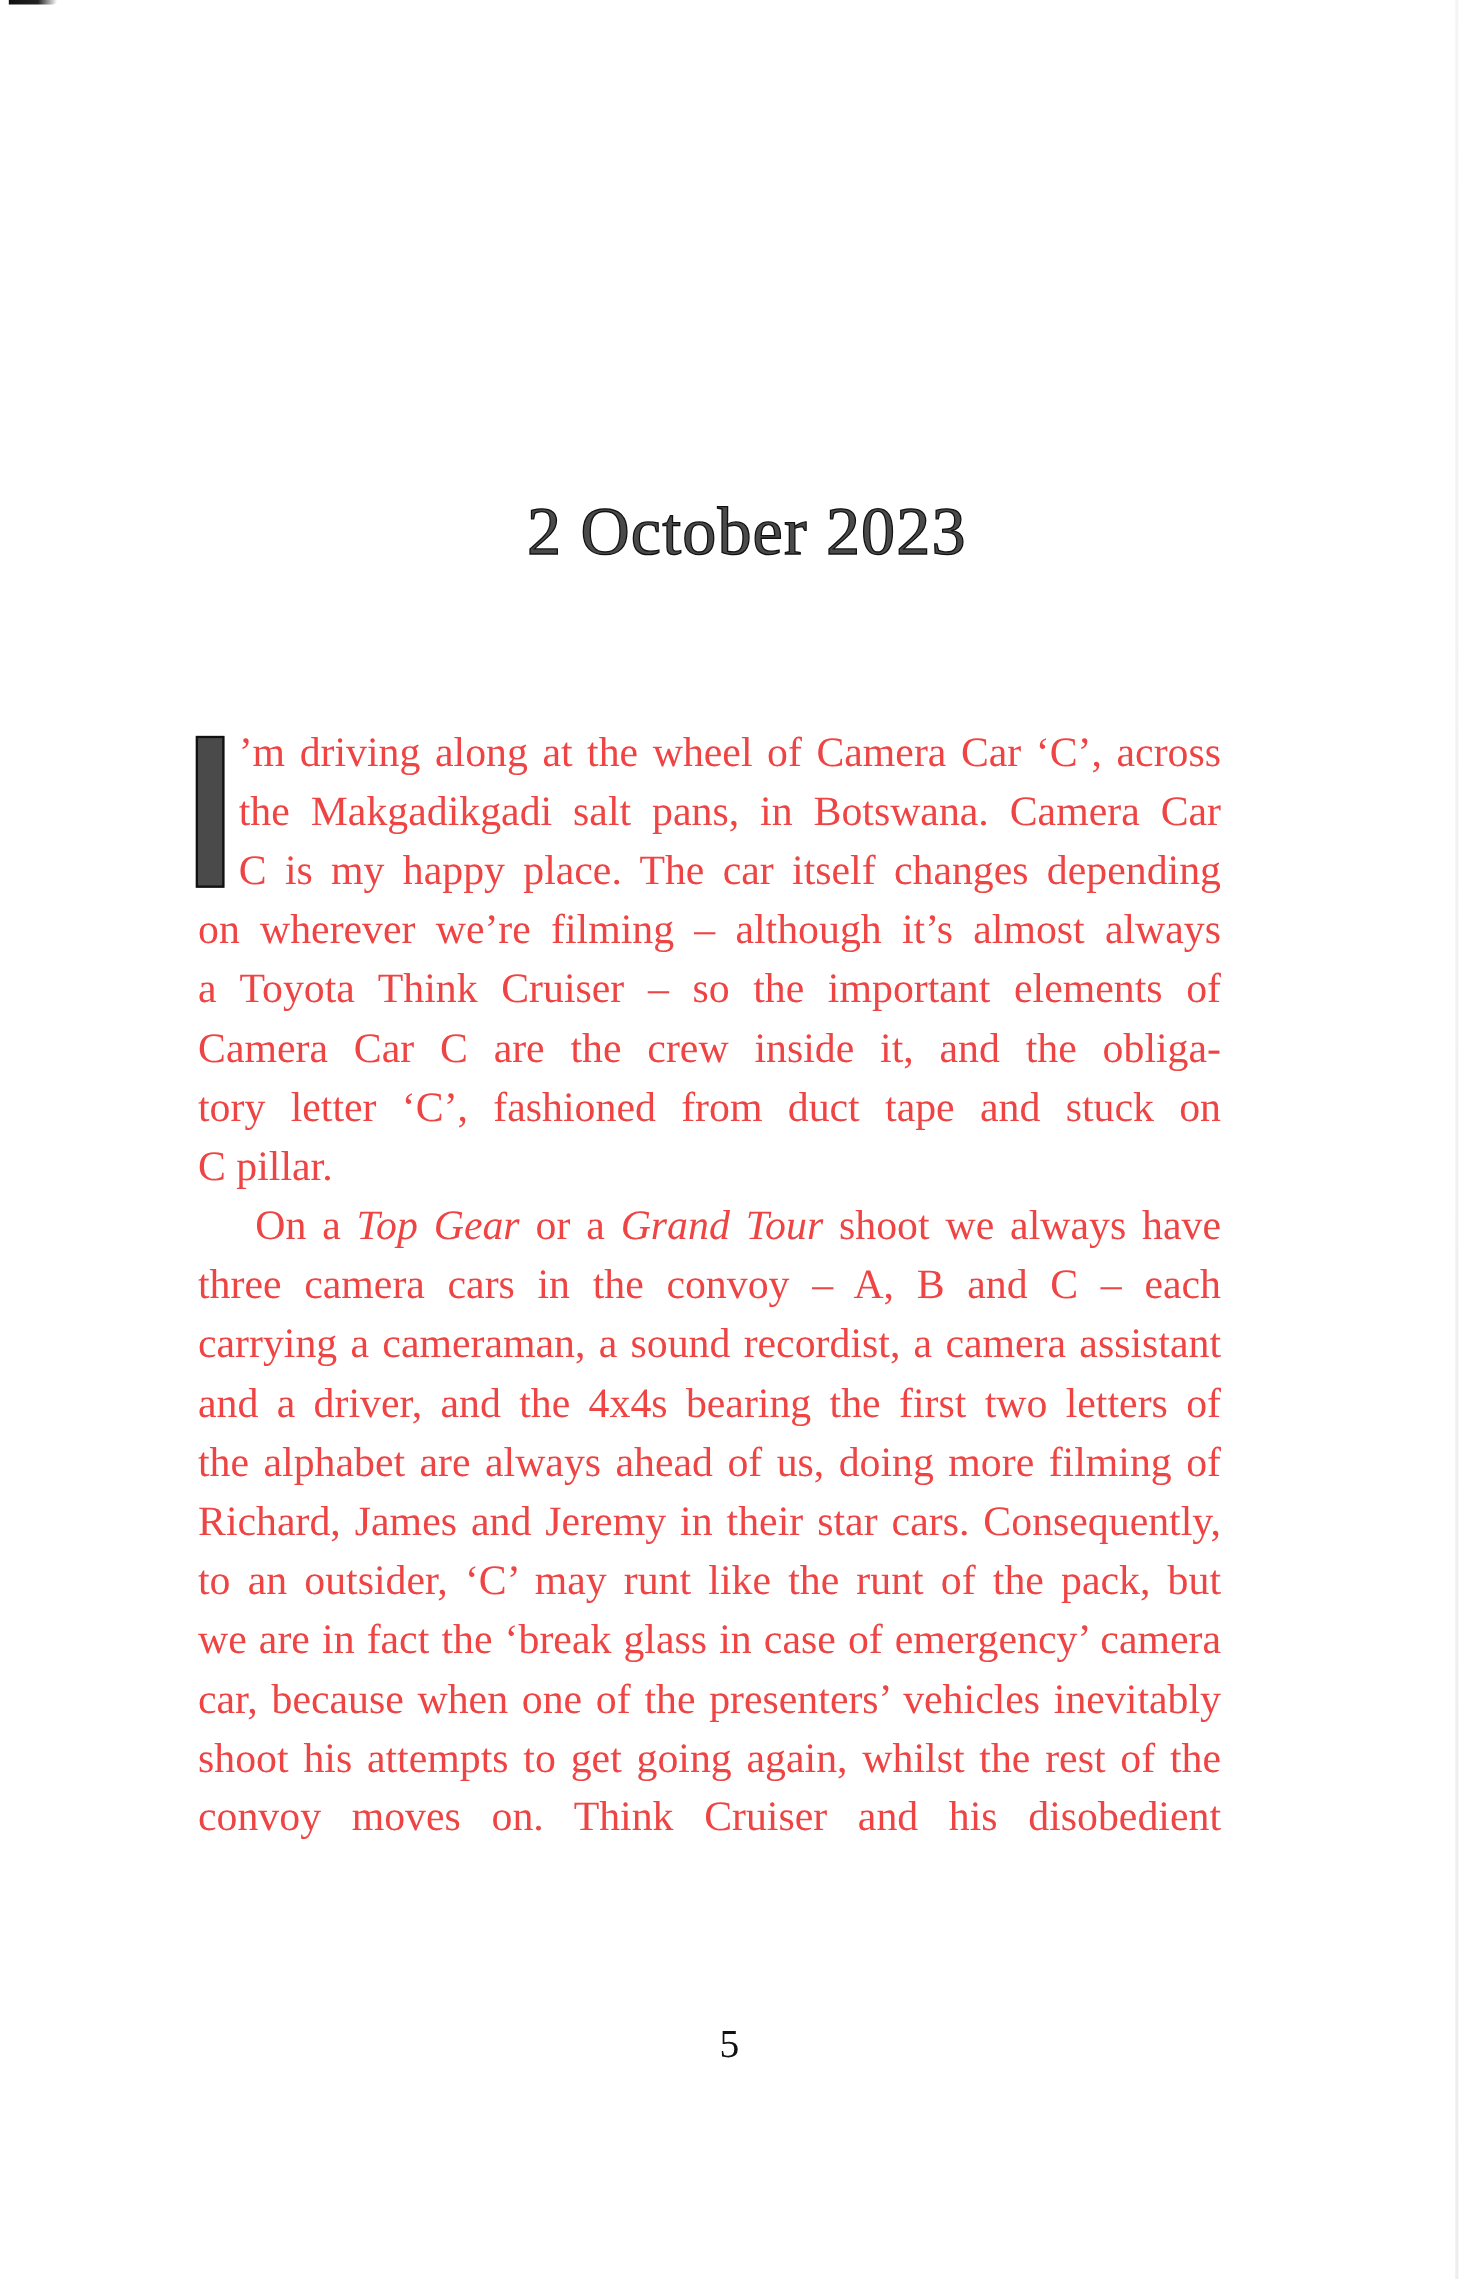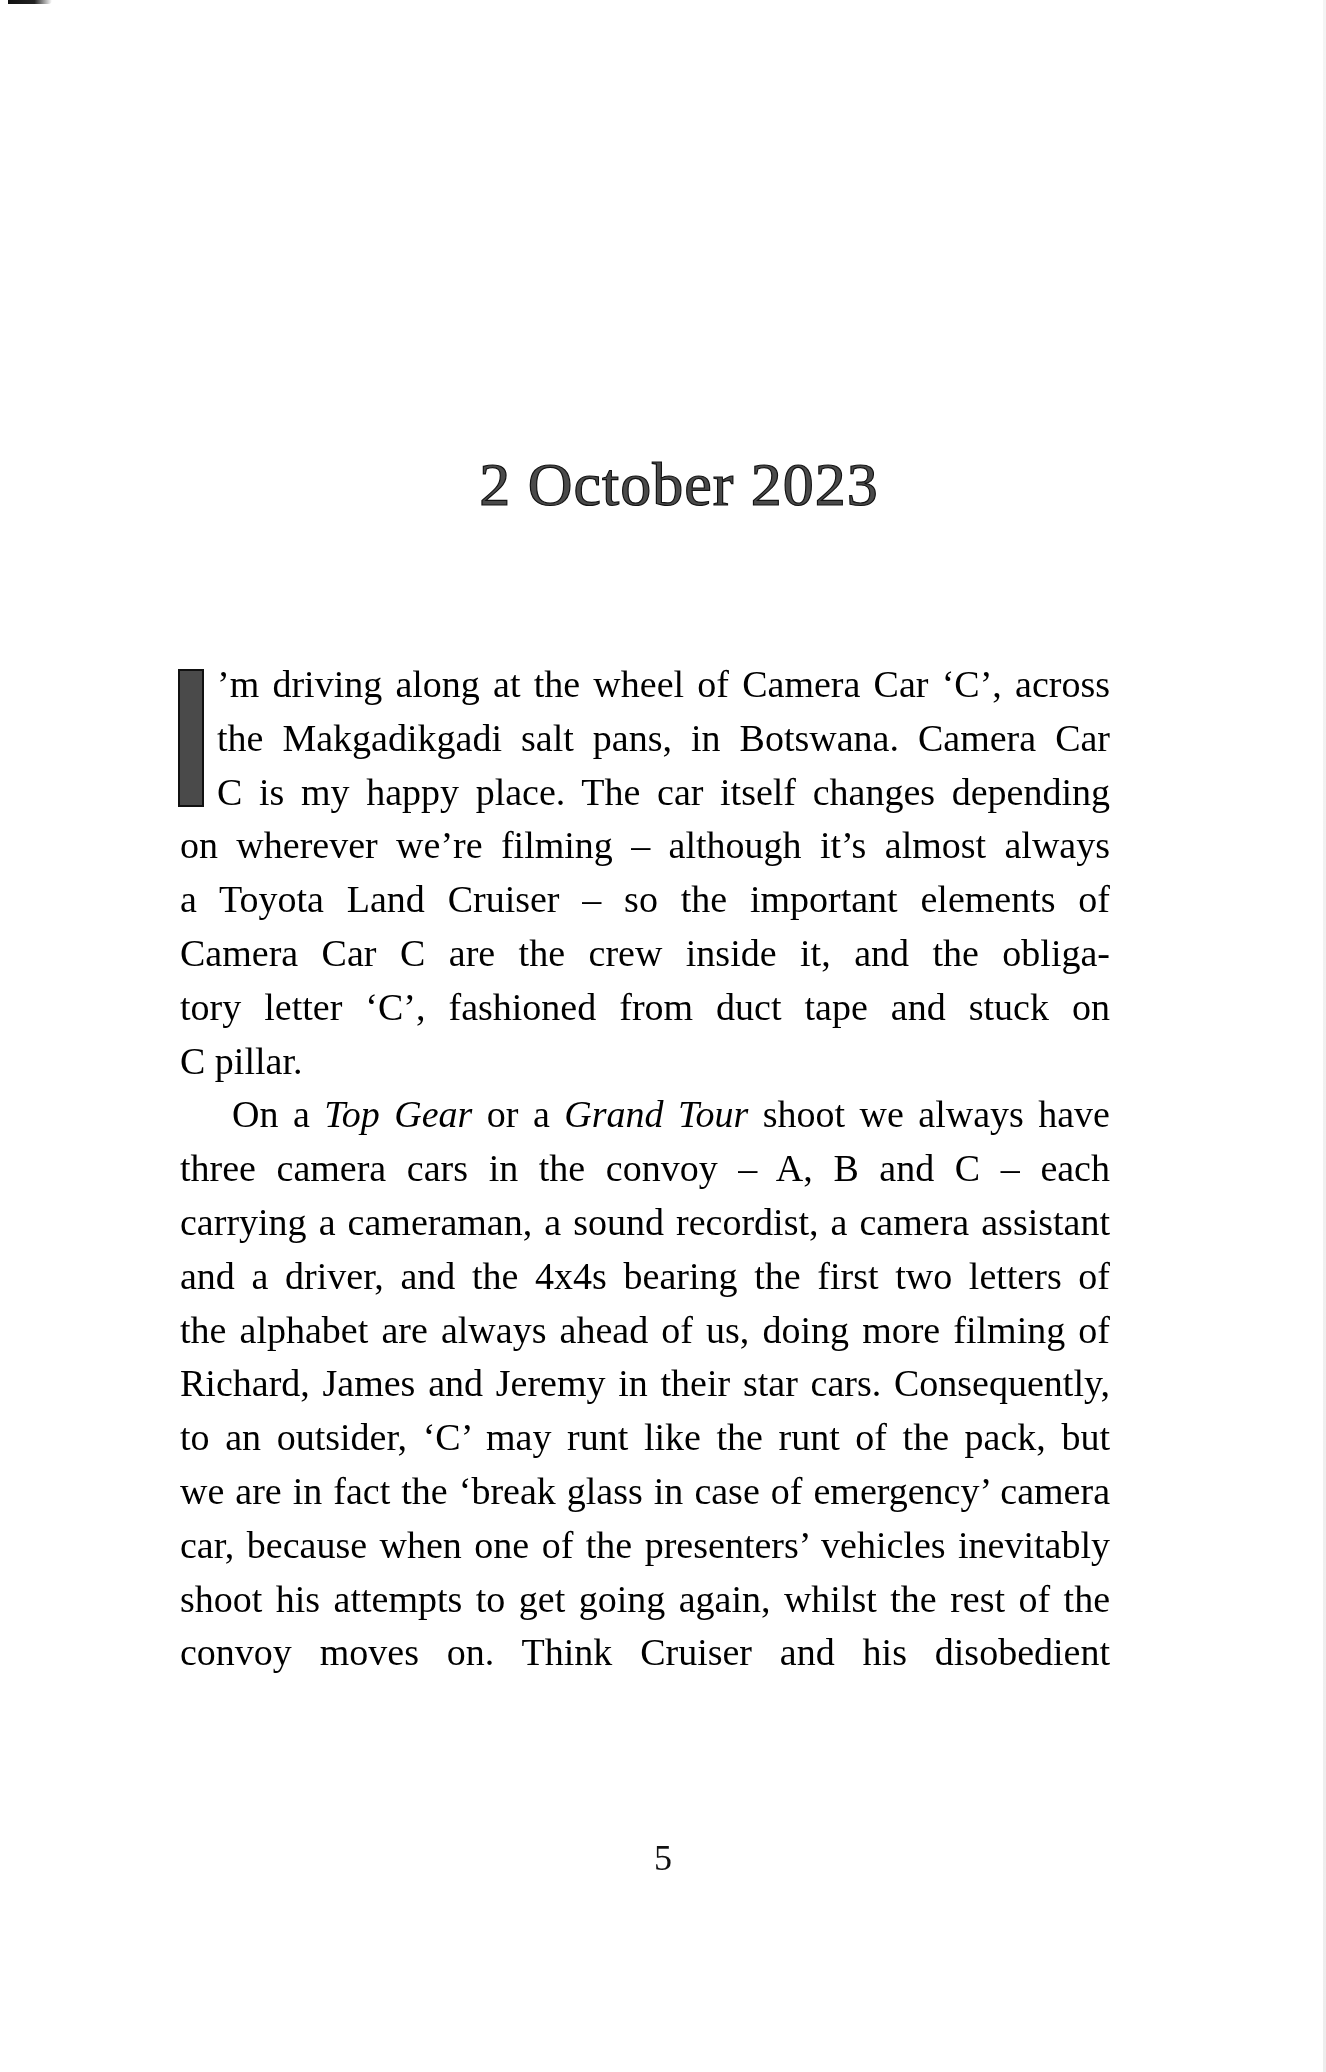--- a/index.html
+++ b/index.html
@@ -17,21 +17,21 @@
     position: absolute; right: 0; top: 0; width: 3px; height: 2072px;
     background: linear-gradient(180deg, #f4f4f4, #ededed);
   }
   .chapter-title {
     position: absolute; left: 0; width: 1326px; top: 428px;
     text-align: center; font-size: 62px; line-height: 80px;
     color: #4a4a4a; -webkit-text-stroke: 1.2px #111; letter-spacing: 1px;
   }
   .body-text {
     position: absolute; left: 180px; top: 658px; width: 930px;
-    font-size: 38px; line-height: 53.8px; color: #000000;
+    font-size: 38px; line-height: 53.8px; color: #ef4444;
   }
   .line {
     display: block; white-space: nowrap; height: 53.8px;
     text-align: justify; text-align-last: justify;
   }
   .line.indent-cap { margin-left: 37px; }
   .line.indent-para { padding-left: 52px; }
   .line.last { text-align: center; text-align-last: left; }
   .line i { }
   .drop-cap {
@@ -51,21 +51,21 @@
 
 <h1 class="chapter-title" style="margin:16px;font-weight:normal;">2 October 2023</h1>
 
 <div class="drop-cap" aria-label="I"></div>
 
 <div class="body-text">
   <span class="line indent-cap">’m driving along at the wheel of Camera Car ‘C’, across</span>
   <span class="line indent-cap">the Makgadikgadi salt pans, in Botswana. Camera Car</span>
   <span class="line indent-cap">C is my happy place. The car itself changes depending</span>
   <span class="line">on wherever we’re filming – although it’s almost always</span>
-  <span class="line">a Toyota Land Cruiser – so the important elements of</span>
+  <span class="line">a Toyota Think Cruiser – so the important elements of</span>
   <span class="line">Camera Car C are the crew inside it, and the obliga-</span>
   <span class="line">tory letter ‘C’, fashioned from duct tape and stuck on</span>
   <span class="line last">C pillar.</span>
   <span class="line indent-para"><span>On a </span><i>Top Gear</i><span> or a </span><i>Grand Tour</i><span> shoot we always have</span></span>
   <span class="line">three camera cars in the convoy – A, B and C – each</span>
   <span class="line">carrying a cameraman, a sound recordist, a camera assistant</span>
   <span class="line">and a driver, and the 4x4s bearing the first two letters of</span>
   <span class="line">the alphabet are always ahead of us, doing more filming of</span>
   <span class="line">Richard, James and Jeremy in their star cars. Consequently,</span>
   <span class="line">to an outsider, ‘C’ may runt like the runt of the pack, but</span>

